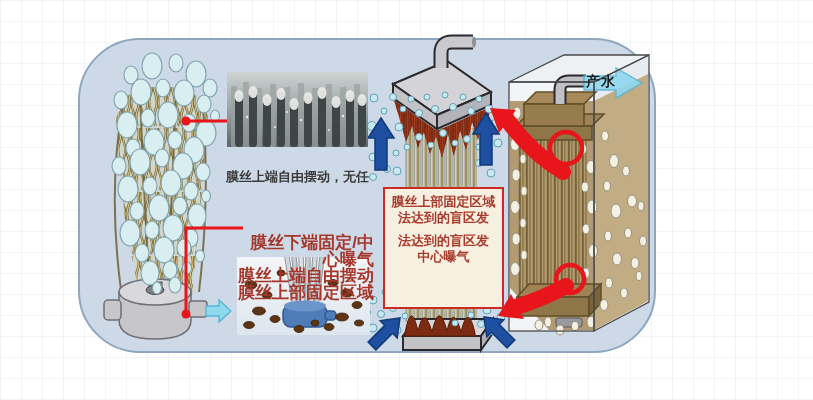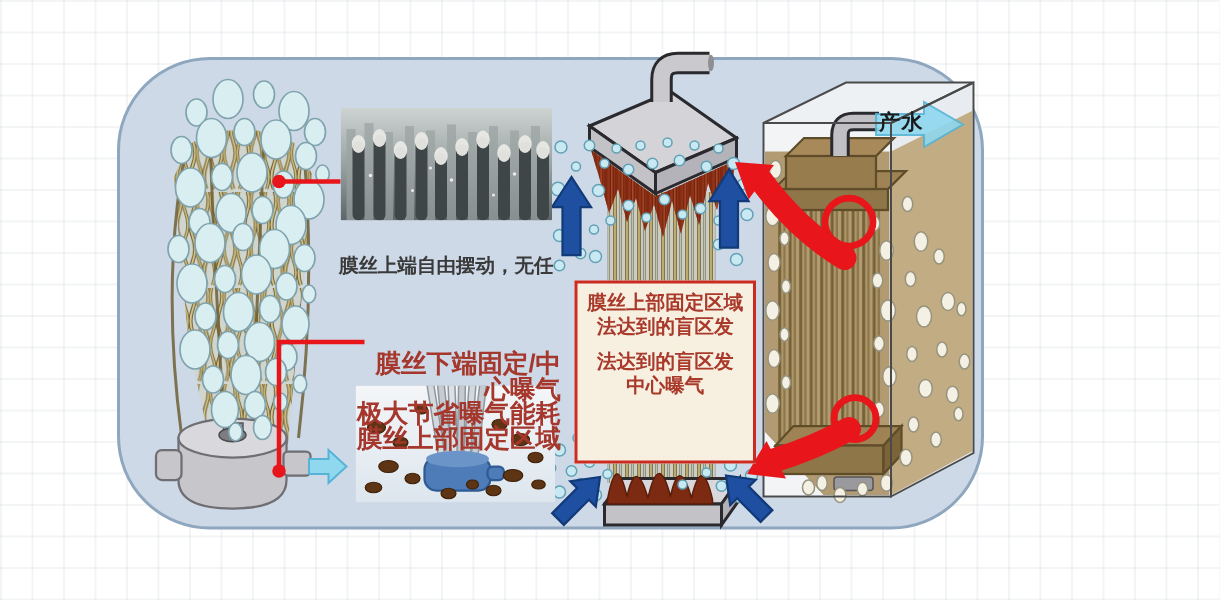--- a/index.html
+++ b/index.html
@@ -436,21 +436,21 @@
       </g>
     </svg>
   </div>
 
   <div class="cap" id="capTop">
     <div>膜丝上端自由摆动，无任</div>
   </div>
 
   <div class="cap" id="capBottom">
     <div>膜丝下端固定/中心曝气</div>
-    <div>极大节省曝气能耗</div>
+    <div>膜丝上端自由摆动</div>
     <div>膜丝上部固定区域</div>
   </div>
 
   <div id="warnBox">
     <div class="para1">
       <div>膜丝上部固定区域</div>
       <div>法达到的盲区发</div>
     </div>
     <div class="para2">
       <div>法达到的盲区发</div>

